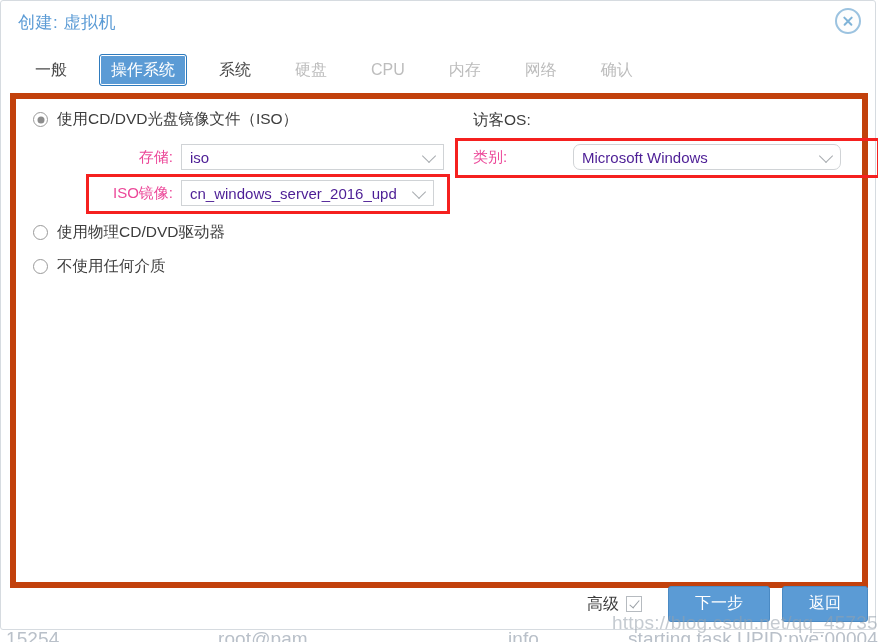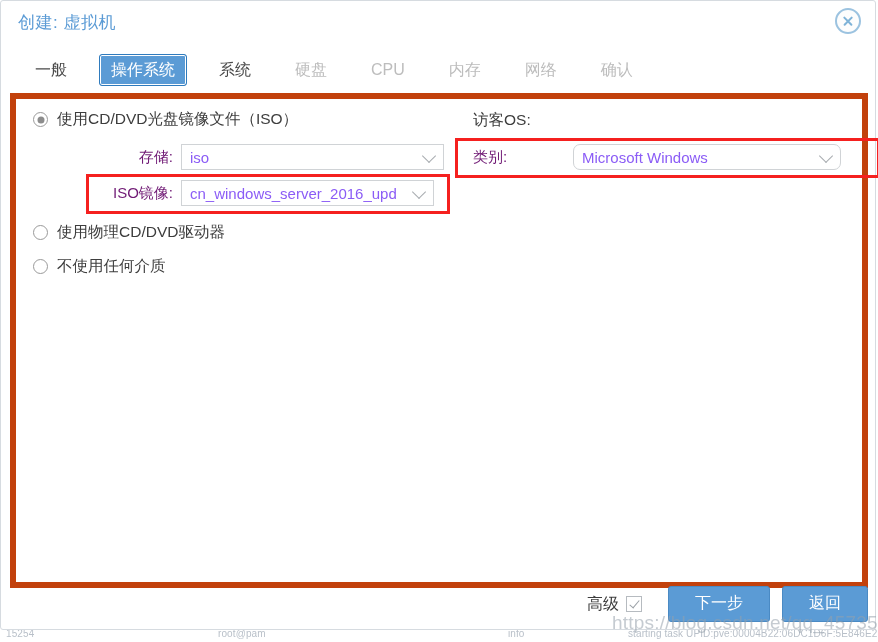--- a/index.html
+++ b/index.html
@@ -15,21 +15,21 @@
     -webkit-font-smoothing: antialiased;
   }
 
   
   .bg-log {
     position: absolute;
     left: 0;
     top: 628px;
     width: 878px;
     height: 14px;
-    font-size: 10px;
+    font-size: 19px;
     color: #b9c0c9;
     white-space: nowrap;
     overflow: hidden;
     letter-spacing: 0.1px;
   }
   .bg-log span { position: absolute; top: 0; }
   .bg-log .c1 { left: 6px; }
   .bg-log .c2 { left: 218px; }
   .bg-log .c3 { left: 508px; }
   .bg-log .c4 { left: 628px; }
@@ -175,37 +175,37 @@
     white-space: nowrap;
   }
 
   .field-row {
     position: absolute;
     display: flex;
     align-items: center;
   }
   .field-label {
     font-size: 15px;
-    color: #701a75;
+    color: #ec4899;
     text-align: right;
     white-space: nowrap;
   }
   .select {
     position: relative;
     height: 26px;
     border: 1px solid #d0d3d6;
     background: #ffffff;
     box-sizing: border-box;
     display: flex;
     align-items: center;
     cursor: pointer;
   }
   .select .val {
     font-size: 15px;
-    color: #8b5cf6;
+    color: #4c1d95;
     padding-left: 8px;
     white-space: nowrap;
     overflow: hidden;
   }
   .caret {
     position: absolute;
     right: 9px;
     top: 50%;
     width: 9px;
     height: 9px;

